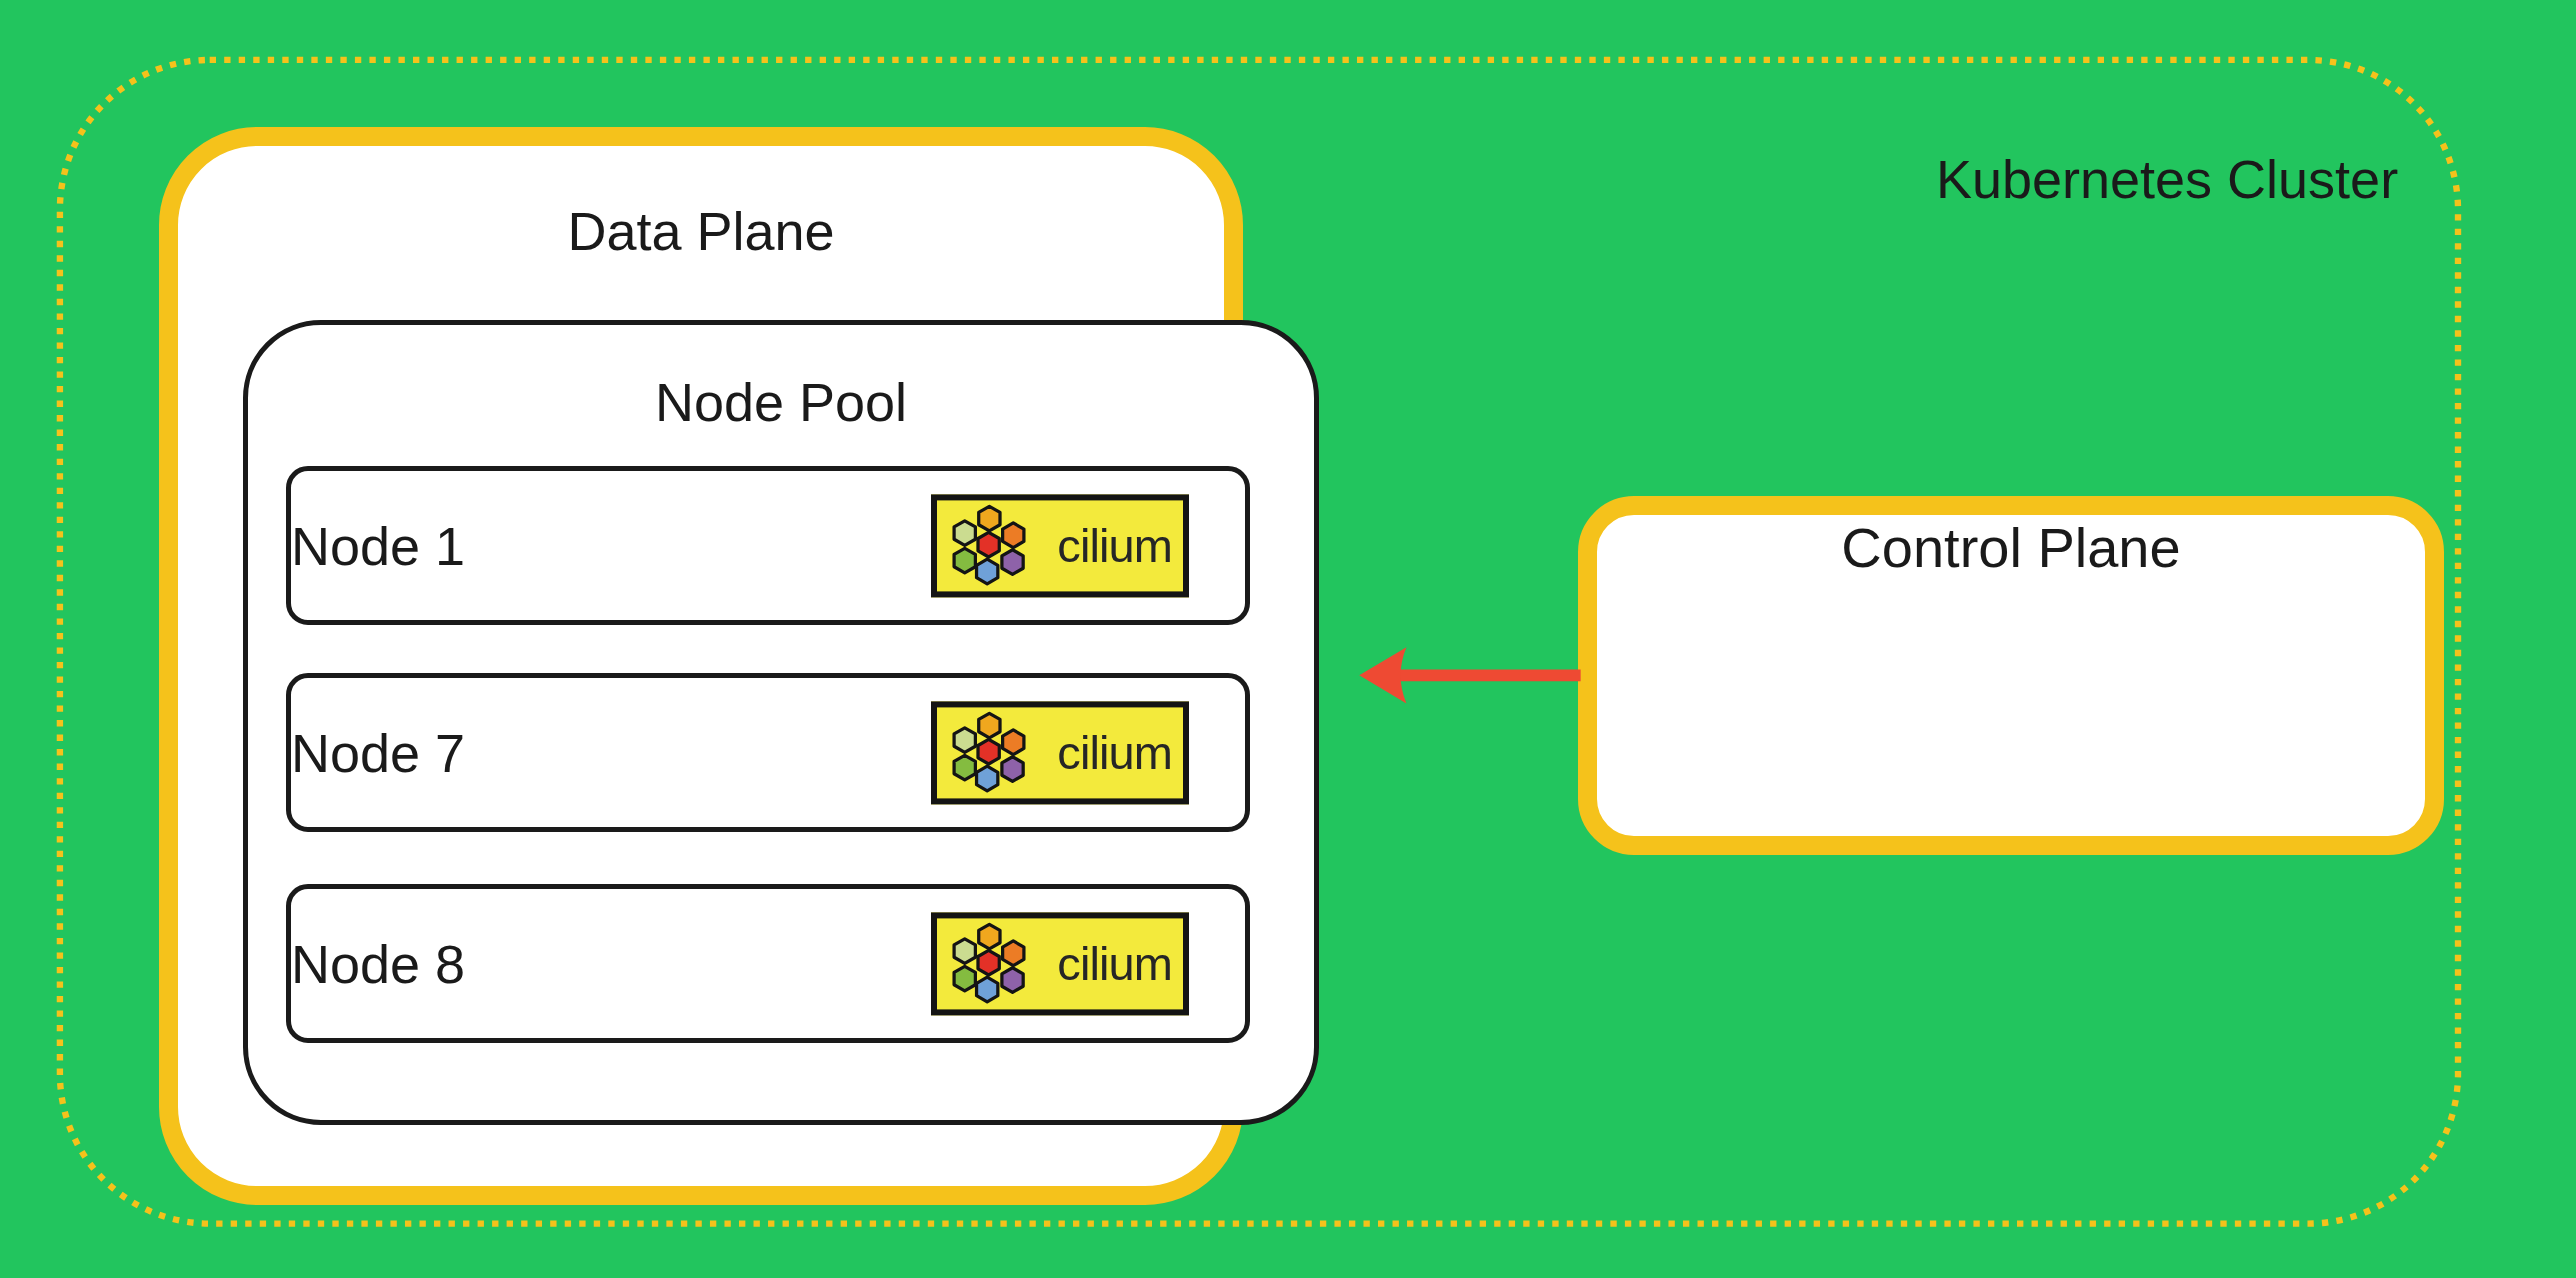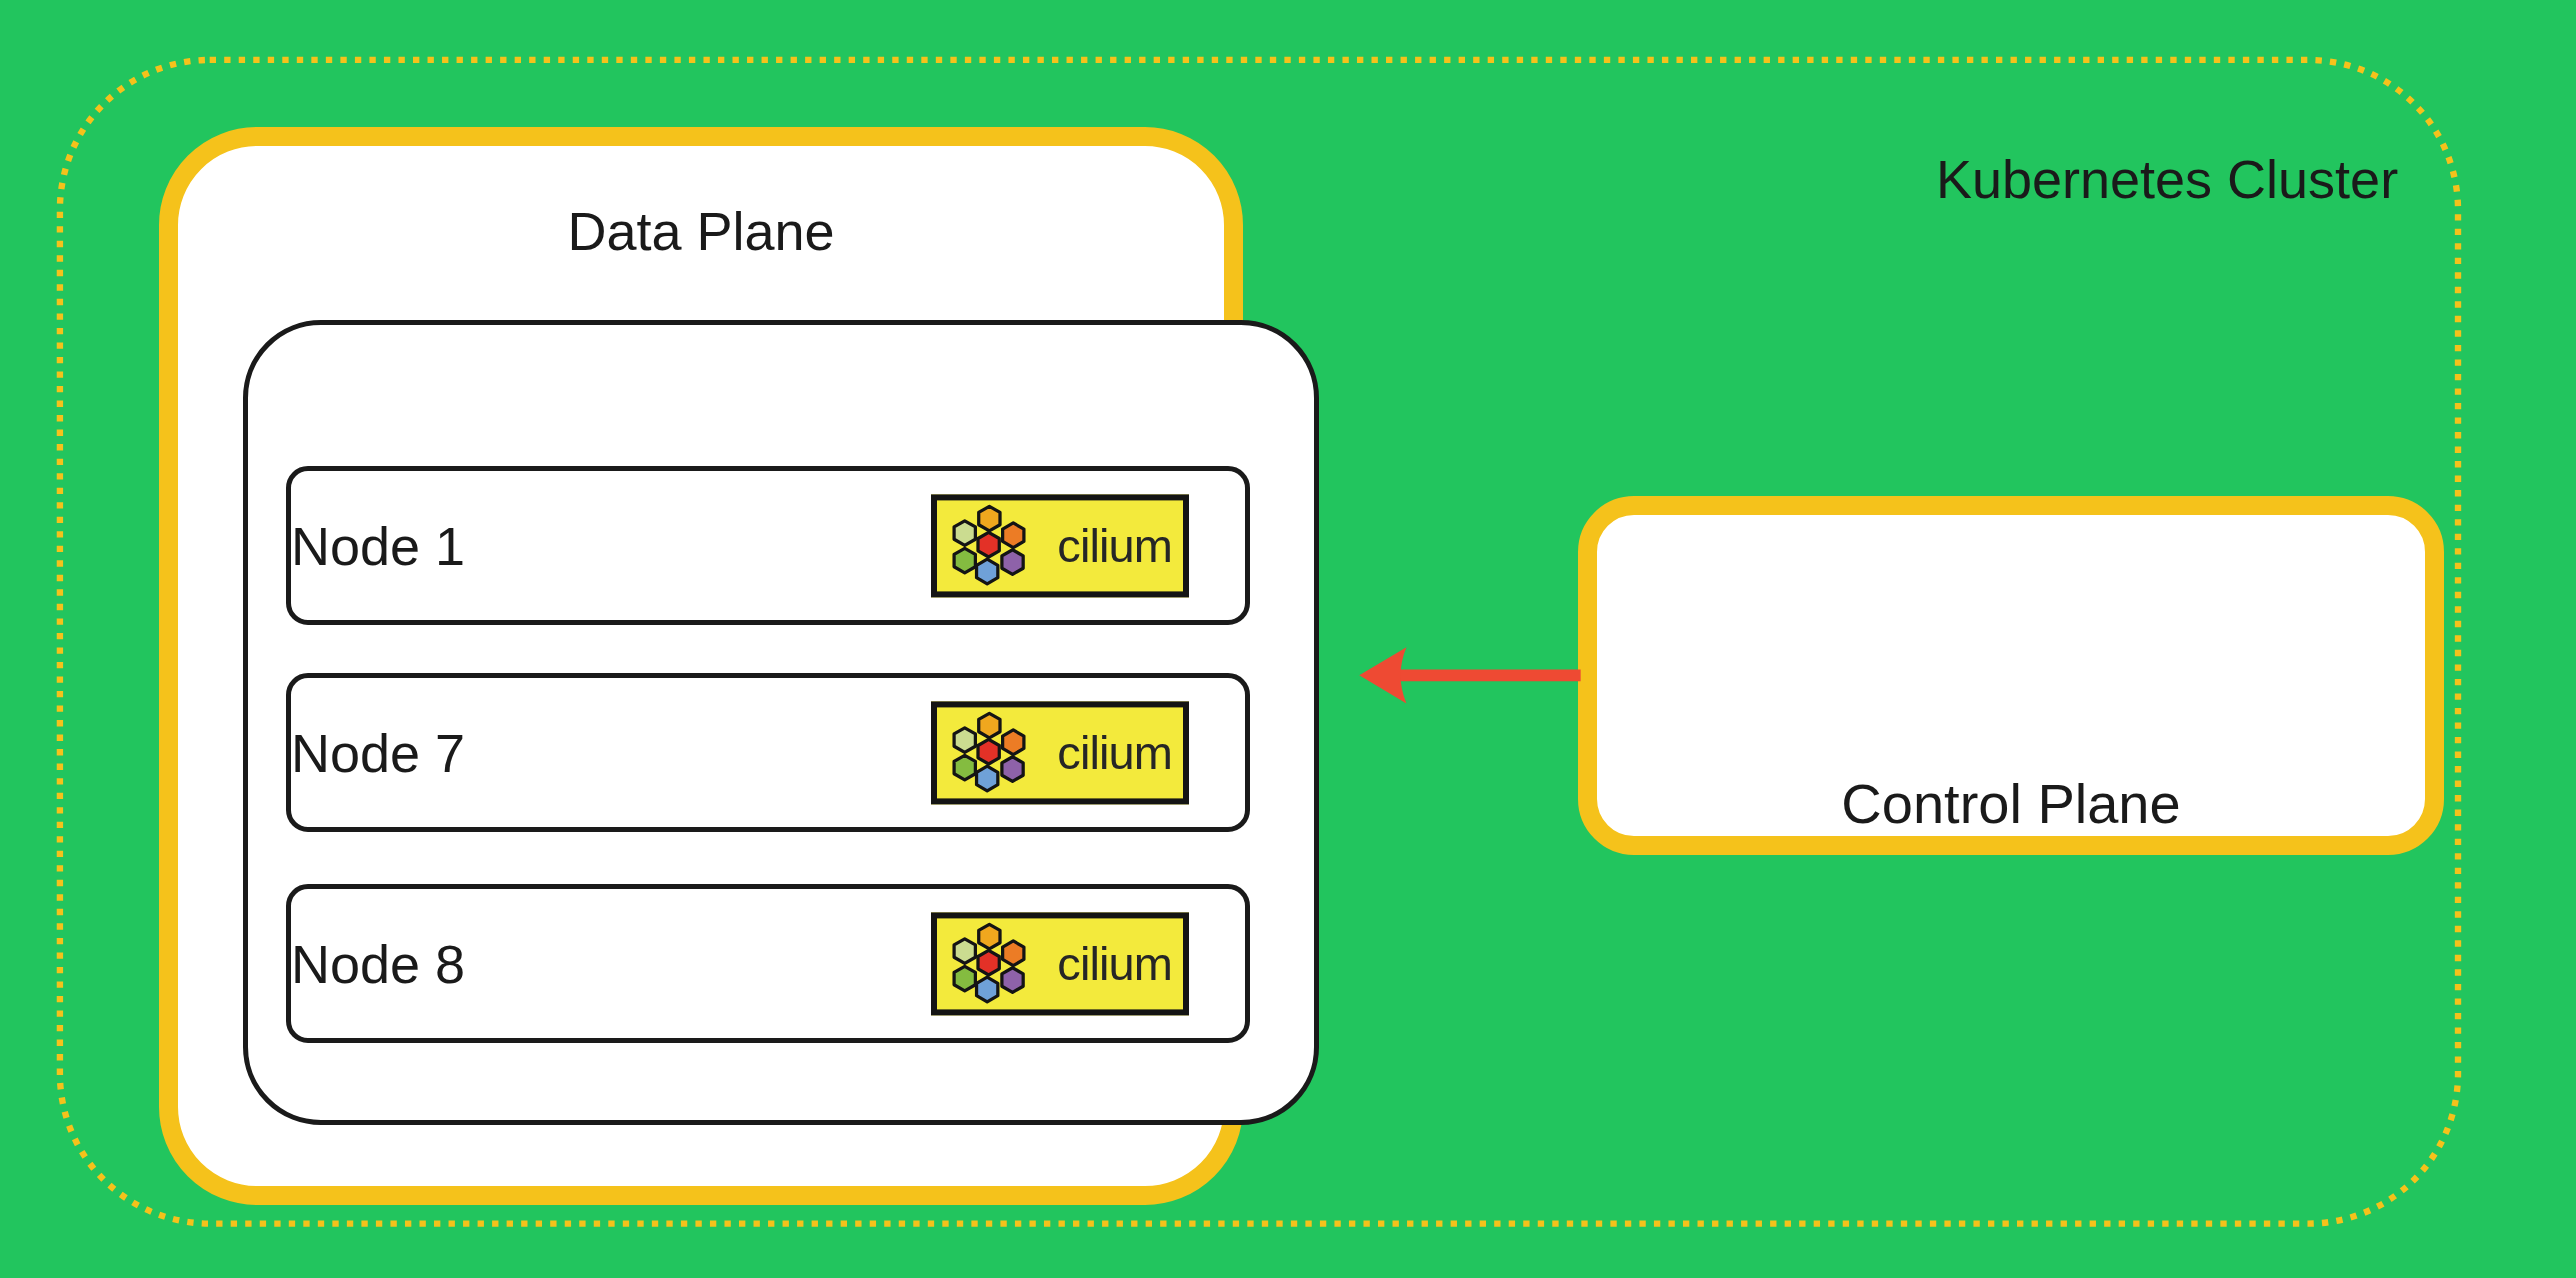--- a/index.html
+++ b/index.html
@@ -39,21 +39,21 @@
 
   .cilium-badge{position:absolute;right:56px;top:50%;transform:translateY(-50%);
                 display:flex;align-items:center;gap:27px;
                 background:var(--cilium-yellow);border:6.4px solid #141414;padding:3.6px 11px}
   .cilium-logo{width:82px;height:84px;flex:0 0 auto;display:block}
   .hex{stroke:#141414;stroke-width:4.5;stroke-linejoin:round}
   .cilium-text{font-size:47px;color:#262626;letter-spacing:-0.9px;line-height:1}
 
   .control-plane{position:absolute;left:1578px;top:496px;width:866px;height:359px;
                  border:19px solid var(--yellow);border-radius:56px;background:#ffffff;
-                 display:flex;align-items:flex-end;justify-content:center}
+                 display:flex;align-items:flex-start;justify-content:center}
   .control-plane-label{font-size:56px;color:var(--text)}
 
   .arrow-svg{position:absolute;left:1352px;top:628px;width:245px;height:91px;pointer-events:none}
   .arrow-line{stroke:var(--red);stroke-width:13}
   .arrow-head{fill:var(--red)}
 </style>
 </head>
 <body>
 
 <div class="canvas">
@@ -61,20 +61,21 @@
   <svg class="boundary-svg" viewBox="0 0 2838 1409" xmlns="http://www.w3.org/2000/svg">
     <rect class="boundary-rect" x="66" y="66" width="2642" height="1282" rx="165" ry="165"></rect>
   </svg>
 
   <div class="k8s-label">Kubernetes Cluster</div>
 
   <div class="data-plane">
     <div class="box-title">Data Plane</div>
 
     <div class="node-pool">
+      <div class="box-title">Node Pool</div>
 
       <div class="node-row n1">
         <span class="node-label">Node 1</span>
         <span class="cilium-badge">
           <svg class="cilium-logo" viewBox="0 0 113 116" xmlns="http://www.w3.org/2000/svg">
             <polygon class="hex" points="57,4 71.7,12.5 71.7,29.5 57,38 42.3,29.5 42.3,12.5" fill="#F0A71E"></polygon>
             <polygon class="hex" points="23,24 37.7,32.5 37.7,49.5 23,58 8.3,49.5 8.3,32.5" fill="#CBDC90"></polygon>
             <polygon class="hex" points="90,27 104.7,35.5 104.7,52.5 90,61 75.3,52.5 75.3,35.5" fill="#EC7C25"></polygon>
             <polygon class="hex" points="23,62 37.7,70.5 37.7,87.5 23,96 8.3,87.5 8.3,70.5" fill="#84BC40"></polygon>
             <polygon class="hex" points="89,64 103.7,72.5 103.7,89.5 89,98 74.3,89.5 74.3,72.5" fill="#8E62A9"></polygon>

